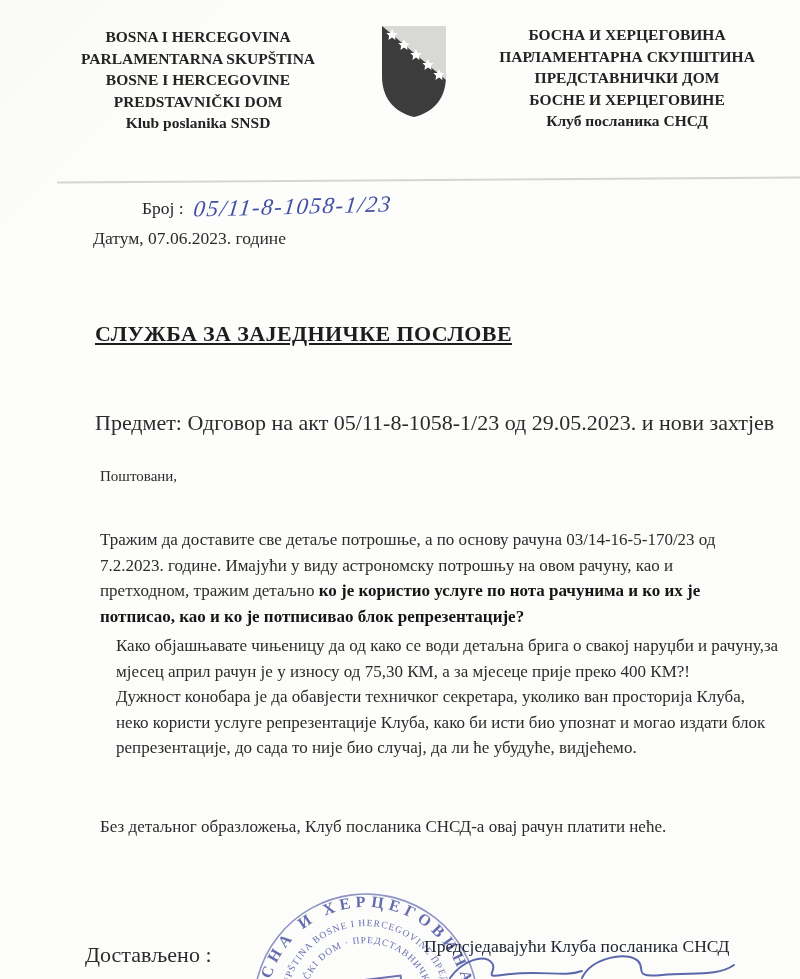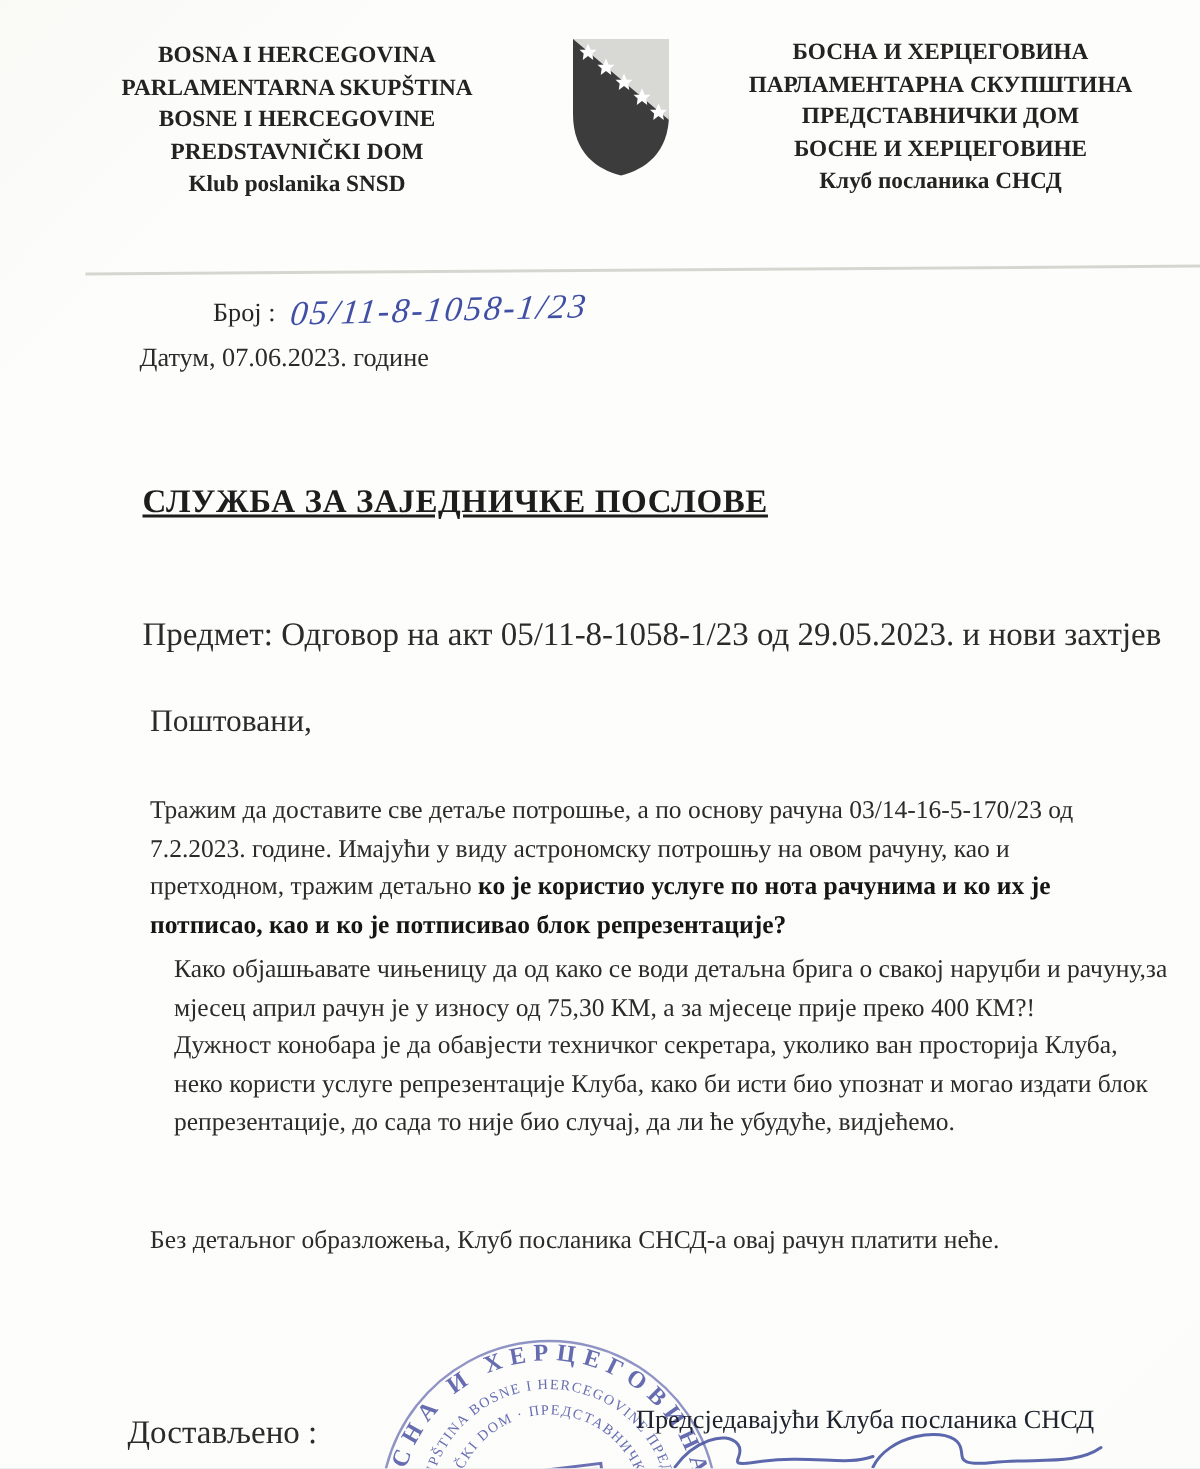--- a/index.html
+++ b/index.html
@@ -15,21 +15,21 @@
   
   .scanline{left:57px;top:179px;width:743px;height:2px;background:#d6d6d1;transform:rotate(-0.4deg);}
   
   .broj-row{left:95px;top:194px;white-space:nowrap;}
   .broj-label{font-size:17.5px;color:#262626;margin-left:47px;}
   .hand{font-size:23px;font-style:italic;letter-spacing:1.5px;font-weight:500;
         display:inline-block;transform:skewX(-8deg) rotate(-1.5deg);margin-left:6px;}
   .datum{left:93px;top:228px;font-size:17.5px;}
   .recipient{left:95px;top:321px;font-size:22px;font-weight:bold;letter-spacing:0.4px;color:#1d1d1d;text-decoration:underline;}
   .subject{left:95px;top:390px;font-size:22px;margin-top:20px;}
-  .salutation{left:100px;top:468px;font-size:21px;}
+  .salutation{left:100px;top:468px;font-size:15px;}
   .para{font-size:17px;line-height:25.5px;color:#2b2b2b;}
   .p1{left:100px;top:527px;width:660px;}
   .p23{left:116px;top:633px;width:664px;}
   .p23 p{margin:0;}
   .p4{left:100px;top:814px;width:660px;}
   .bold-part{font-weight:bold;color:#151515;}
   
   .delivered{left:85px;top:942px;font-size:22px;z-index:4;}
   .signer{left:424px;top:936px;font-size:17.5px;z-index:4;color:#20242e;}
   .stamp-svg{left:233px;top:876px;z-index:2;}

